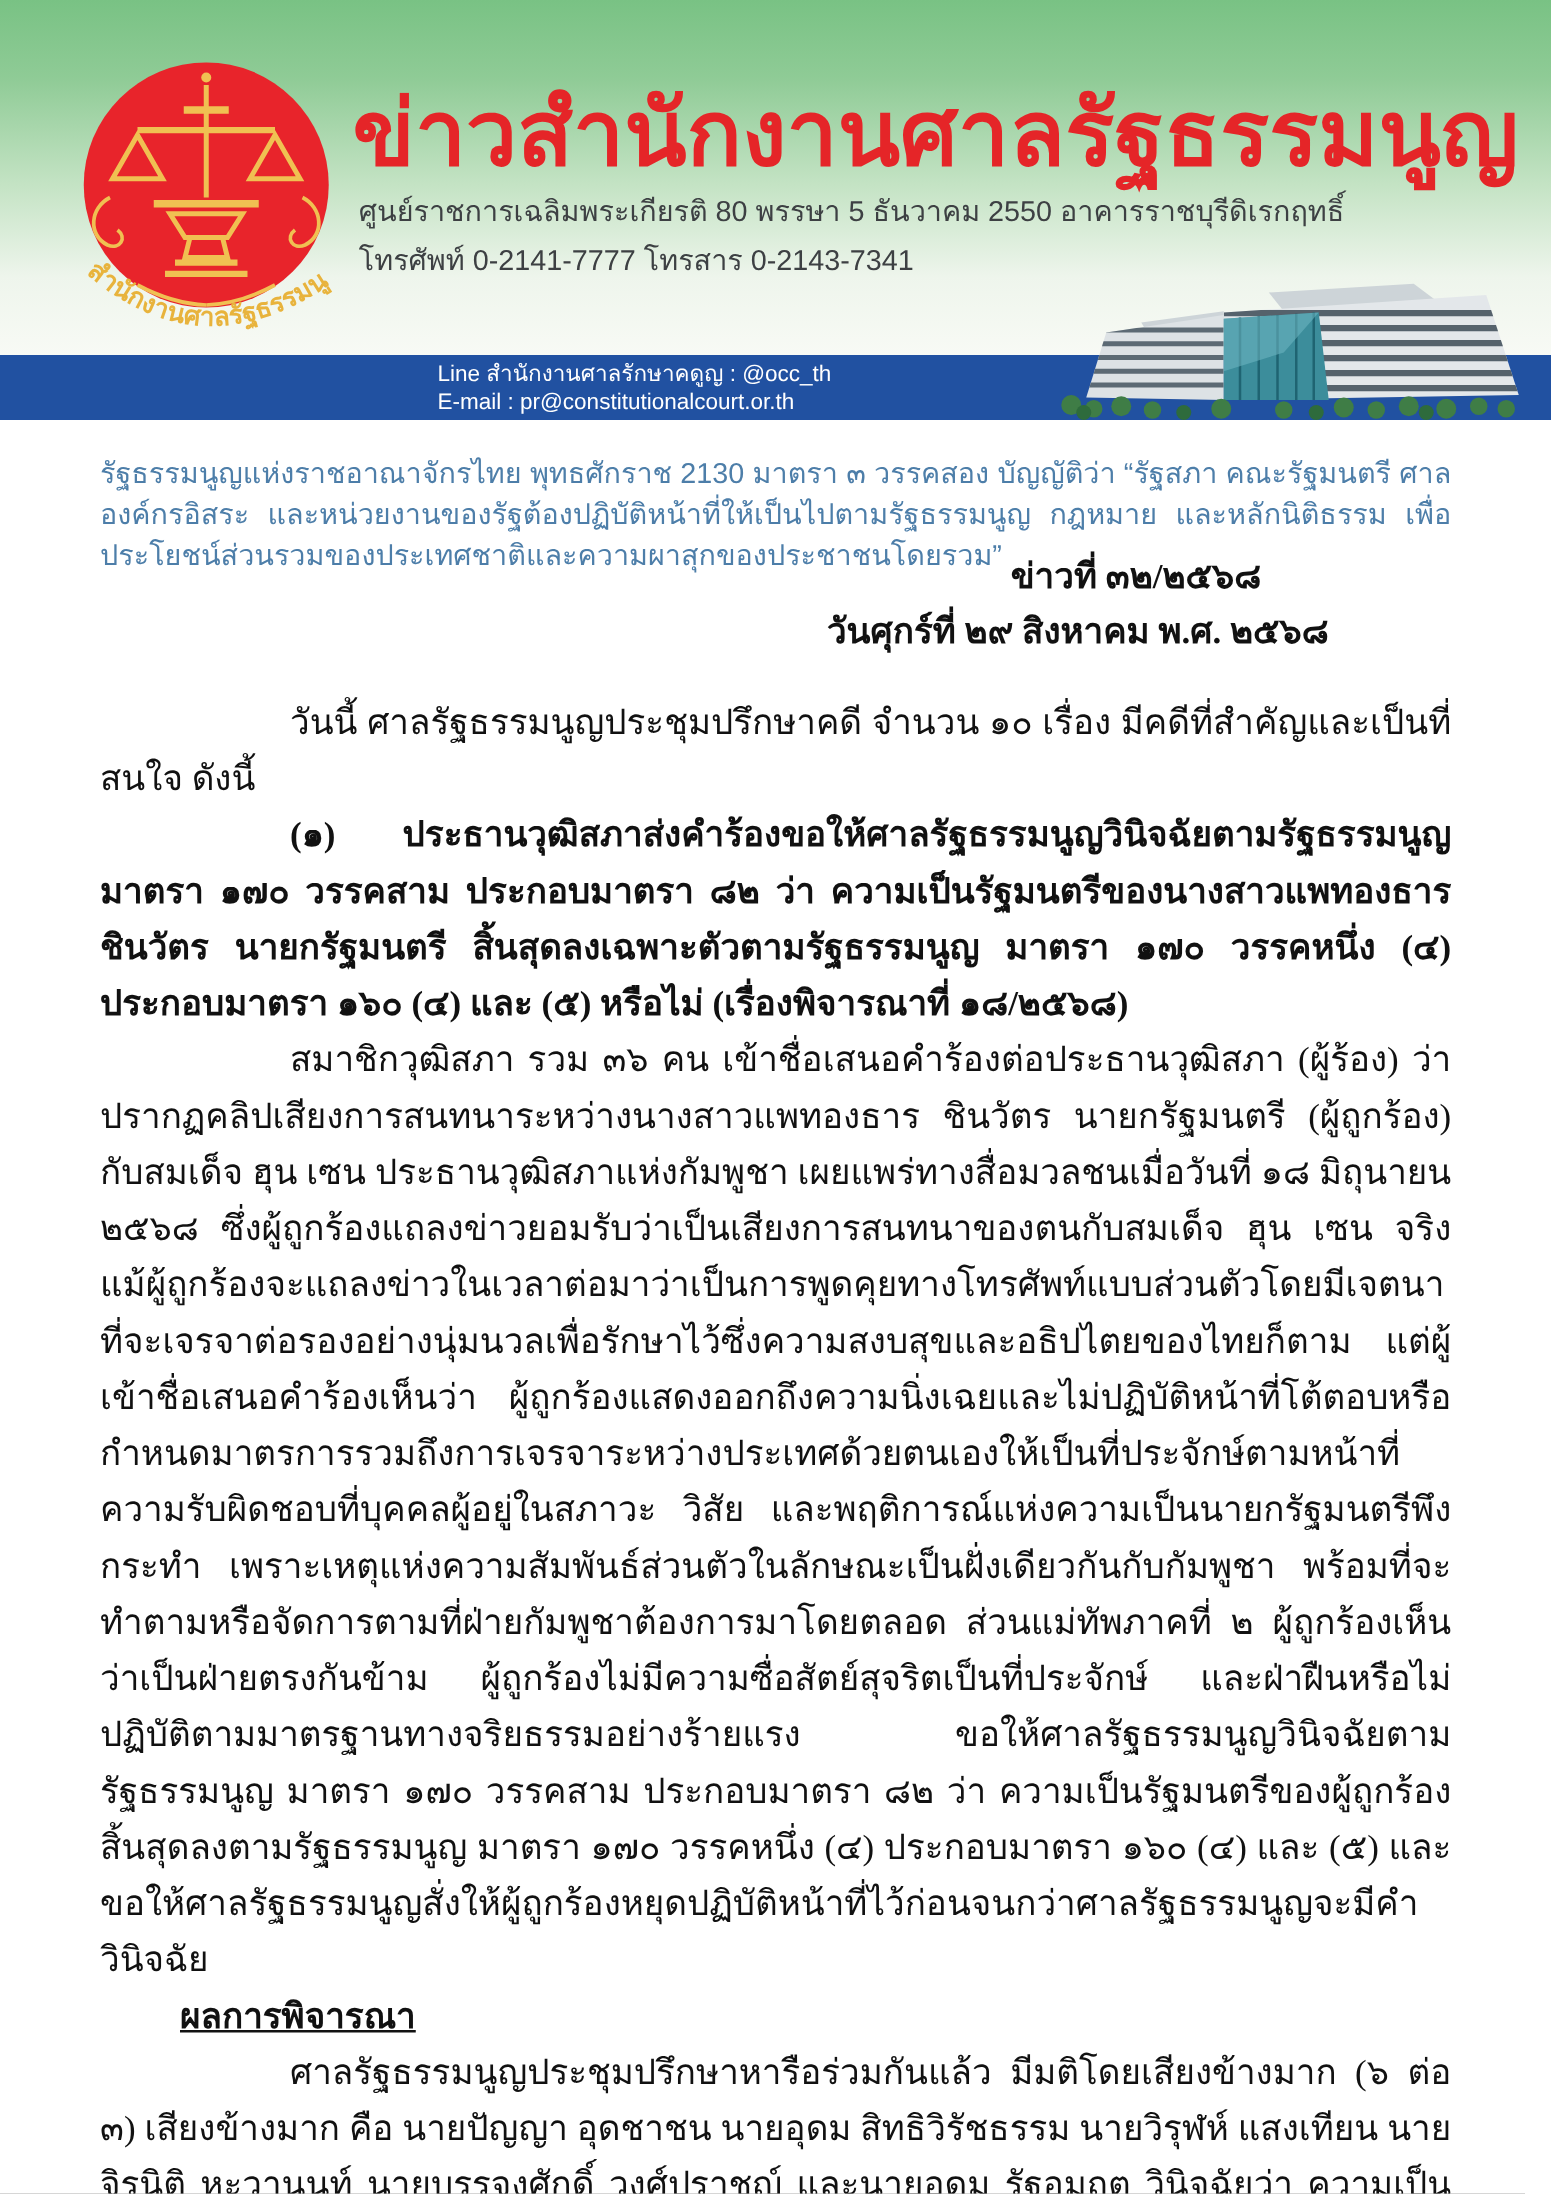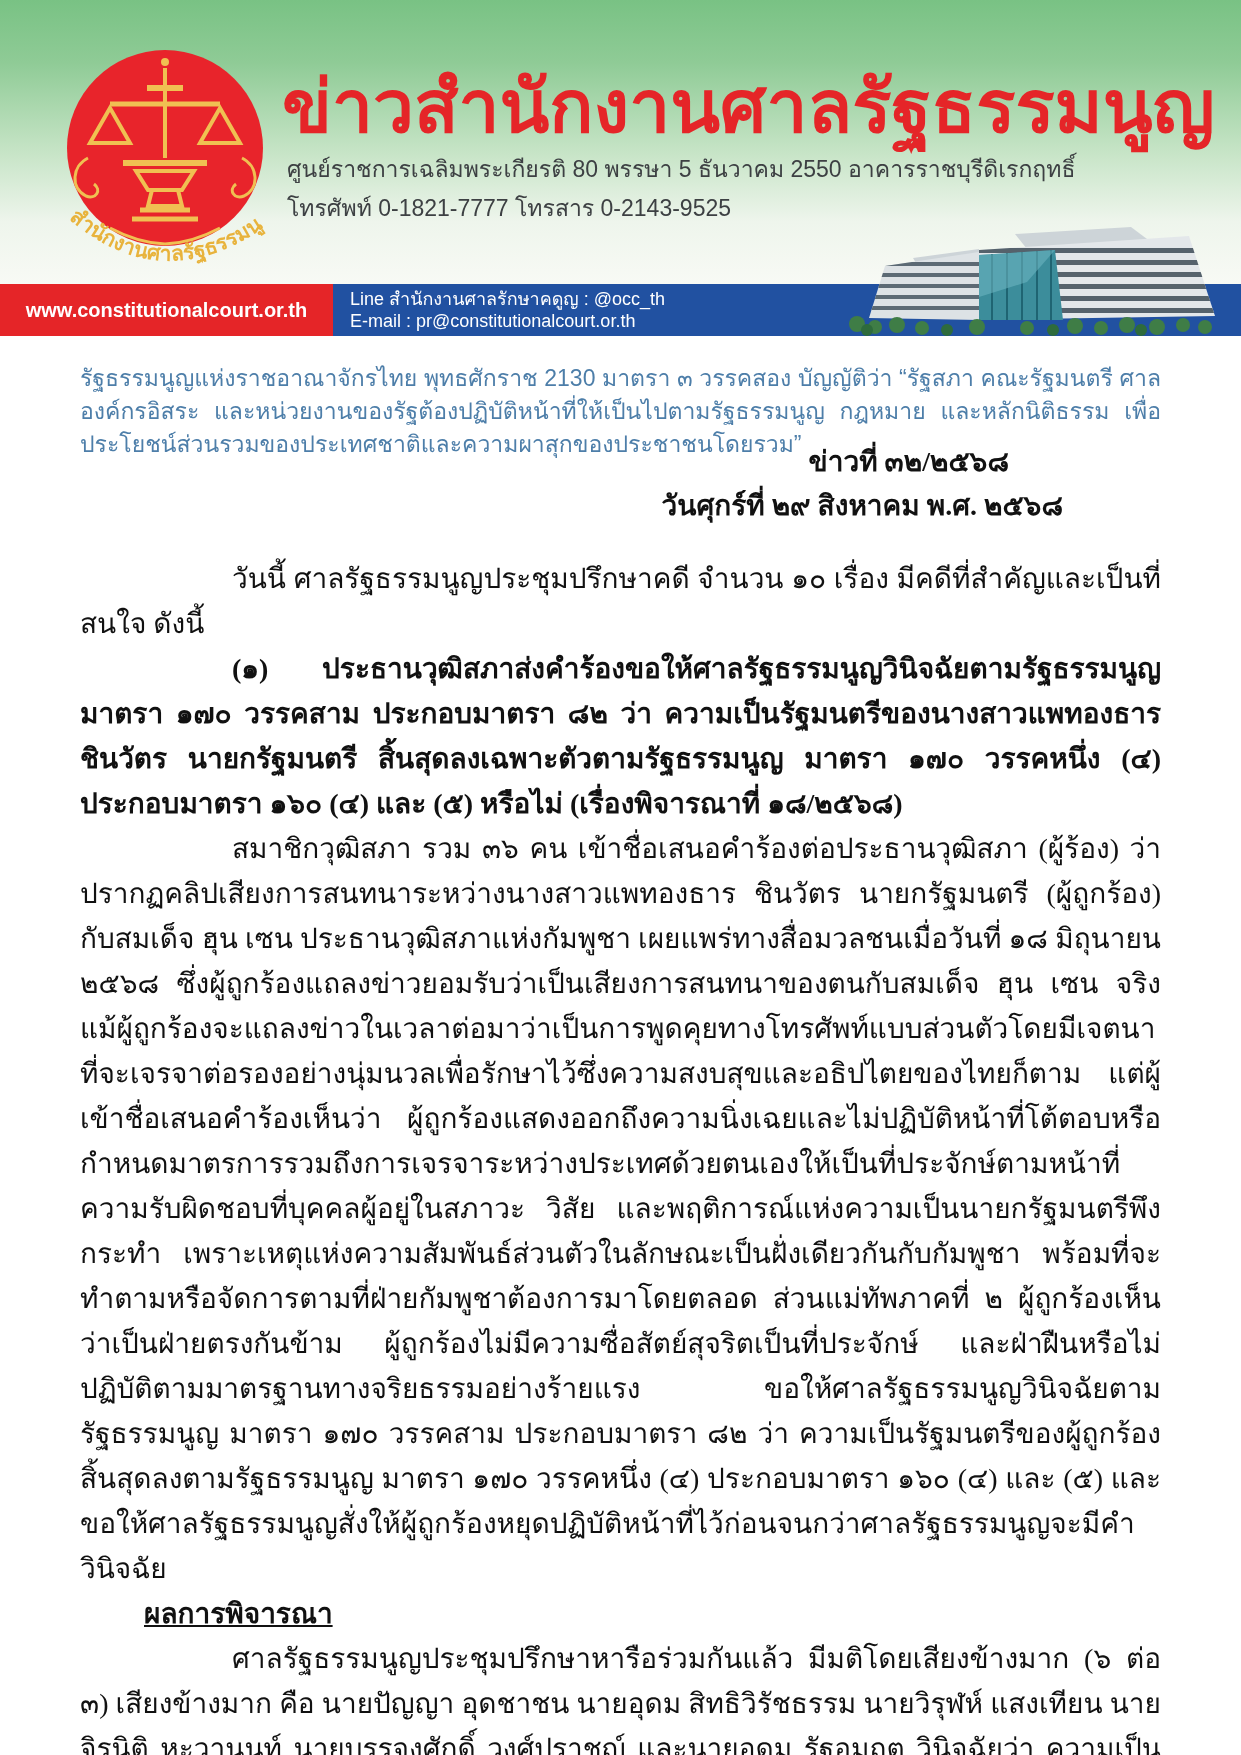--- a/index.html
+++ b/index.html
@@ -102,27 +102,24 @@
       <path id="sealArc" d="M18,178 Q112,262 218,188" fill="none"></path>
       <text font-family="Liberation Sans, sans-serif" font-size="21" font-weight="bold" fill="#e8b33c">
         <textPath href="#sealArc" startOffset="4">สำนักงานศาลรัฐธรรมนูญ</textPath>
       </text>
     </svg>
 
     <div class="masthead-title">ข่าวสำนักงานศาลรัฐธรรมนูญ</div>
 
     <div class="masthead-address">
       <div>ศูนย์ราชการเฉลิมพระเกียรติ 80 พรรษา 5 ธันวาคม 2550 อาคารราชบุรีดิเรกฤทธิ์</div>
-      <div>โทรศัพท์ 0-1821-7777  โทรสาร 0-2143-9525</div>
+      <div>โทรศัพท์ 0-2141-7777  โทรสาร 0-2143-7341</div>
     </div>
 
     <div class="contact-bar">
-      <div class="bar-red">
-        <span class="txt">www.constitutionalcourt.or.th</span>
-      </div>
       <div class="bar-lines">
         <div>Line สำนักงานศาลรักษาคดูญ : @occ_th</div>
         <div>E-mail : pr@constitutionalcourt.or.th</div>
       </div>
     </div>
 
     <svg class="building" width="392" height="116" viewBox="0 0 392 116">
       <defs>
         <clipPath id="blkR">
             <polygon points="152,28 362,14 388,94 152,98"></polygon>

